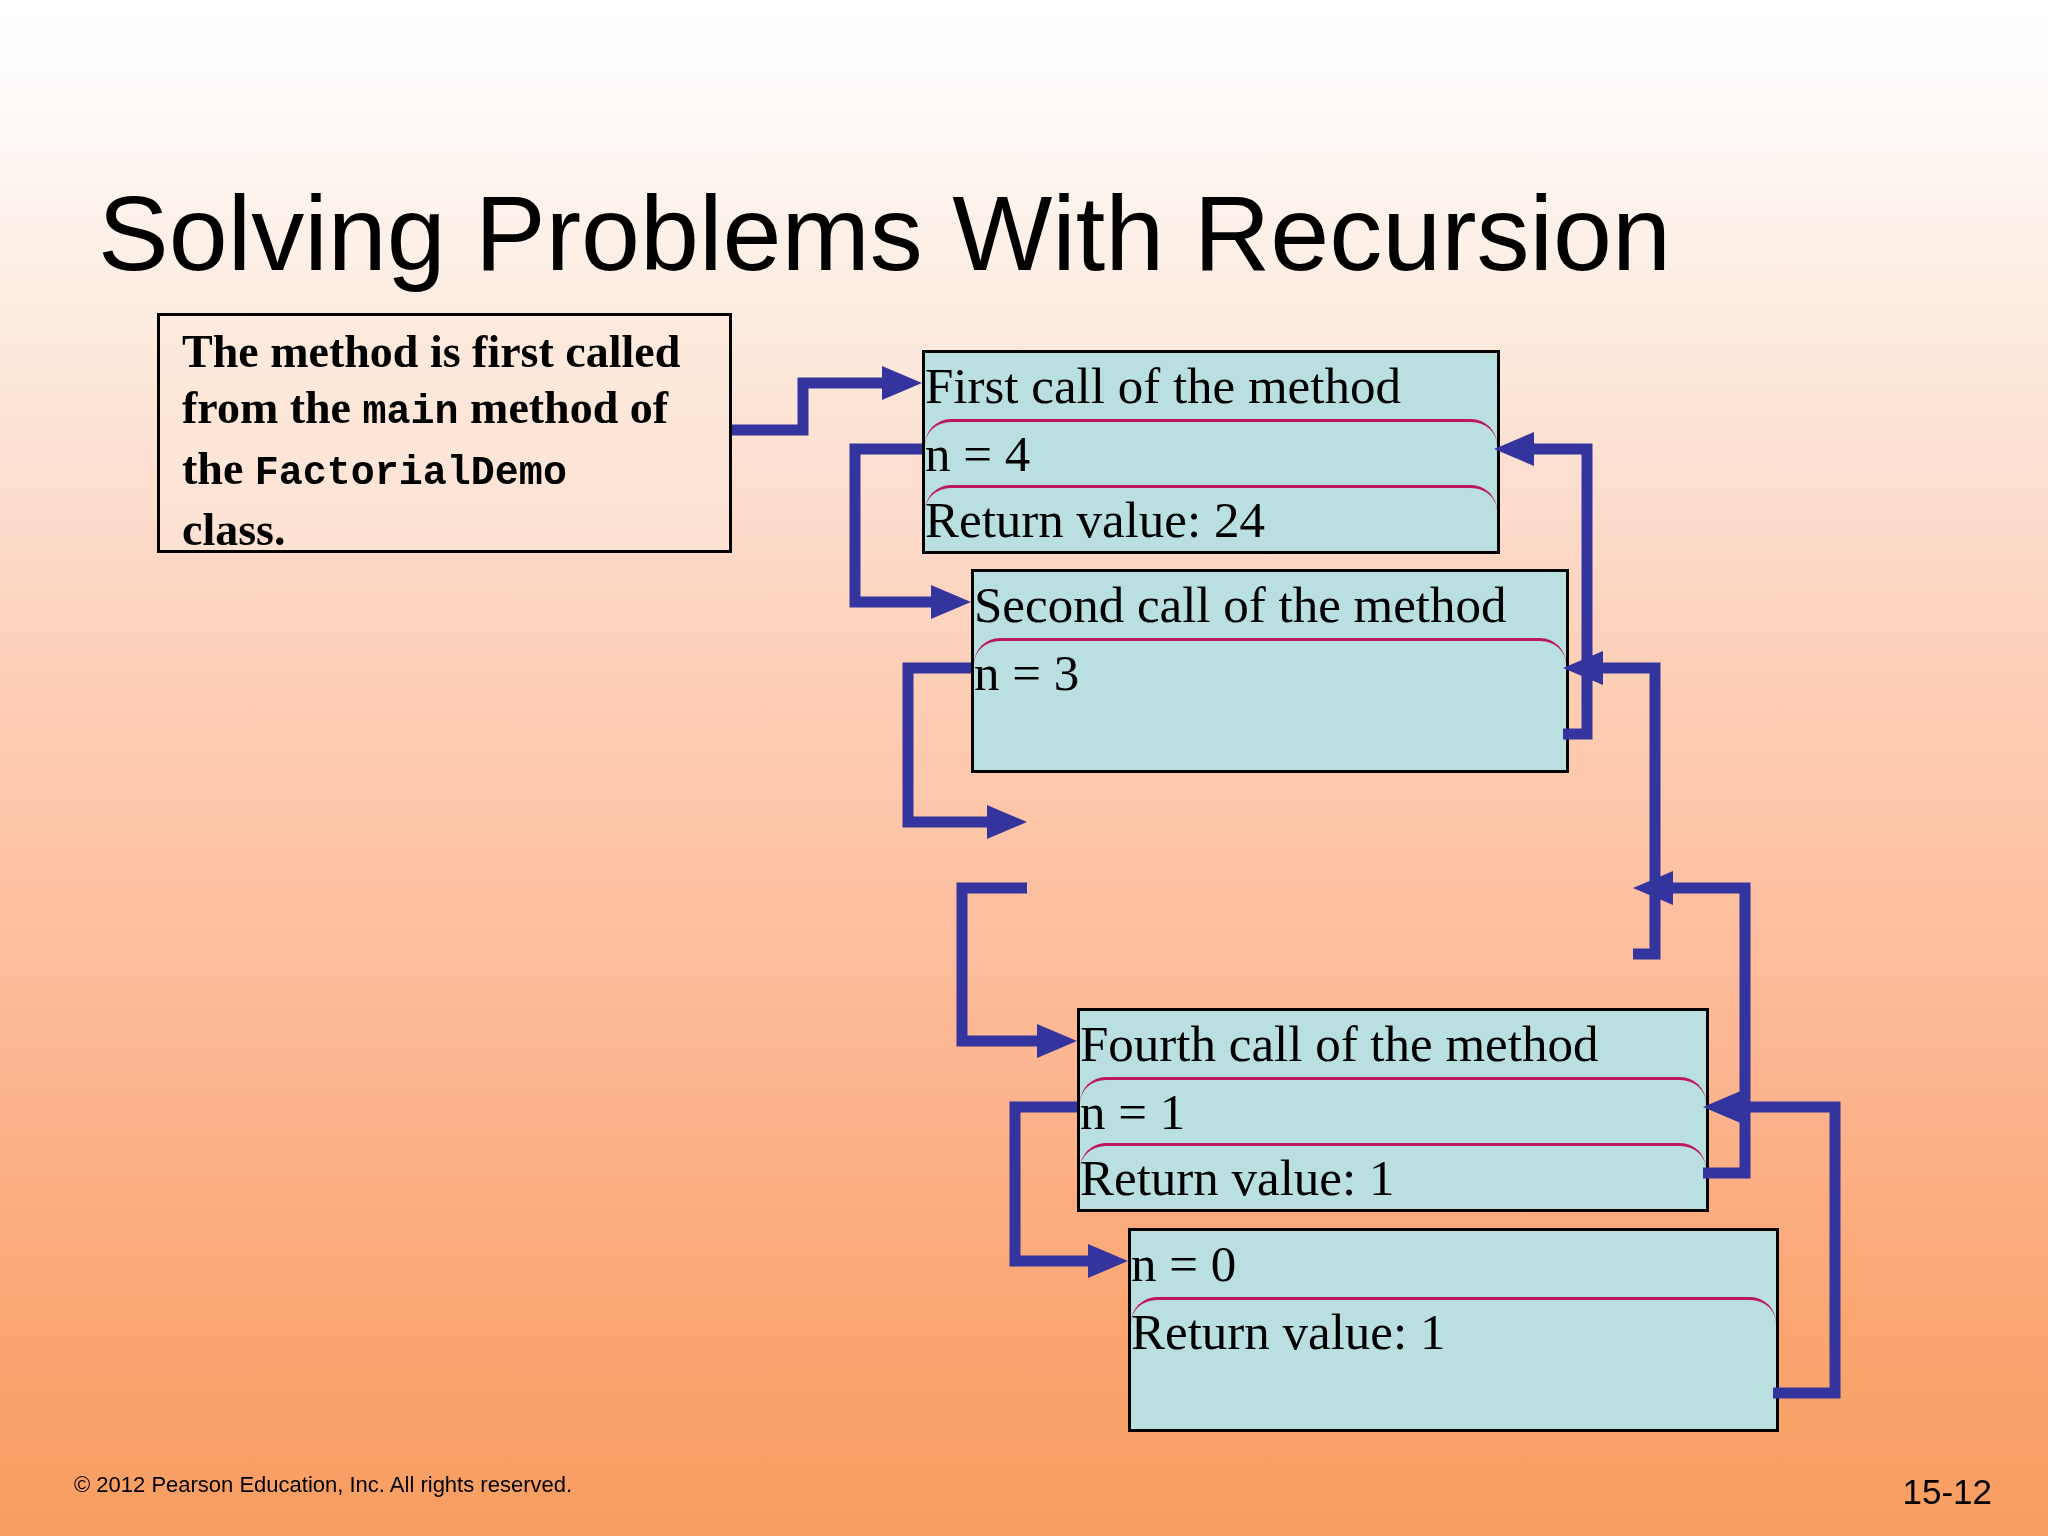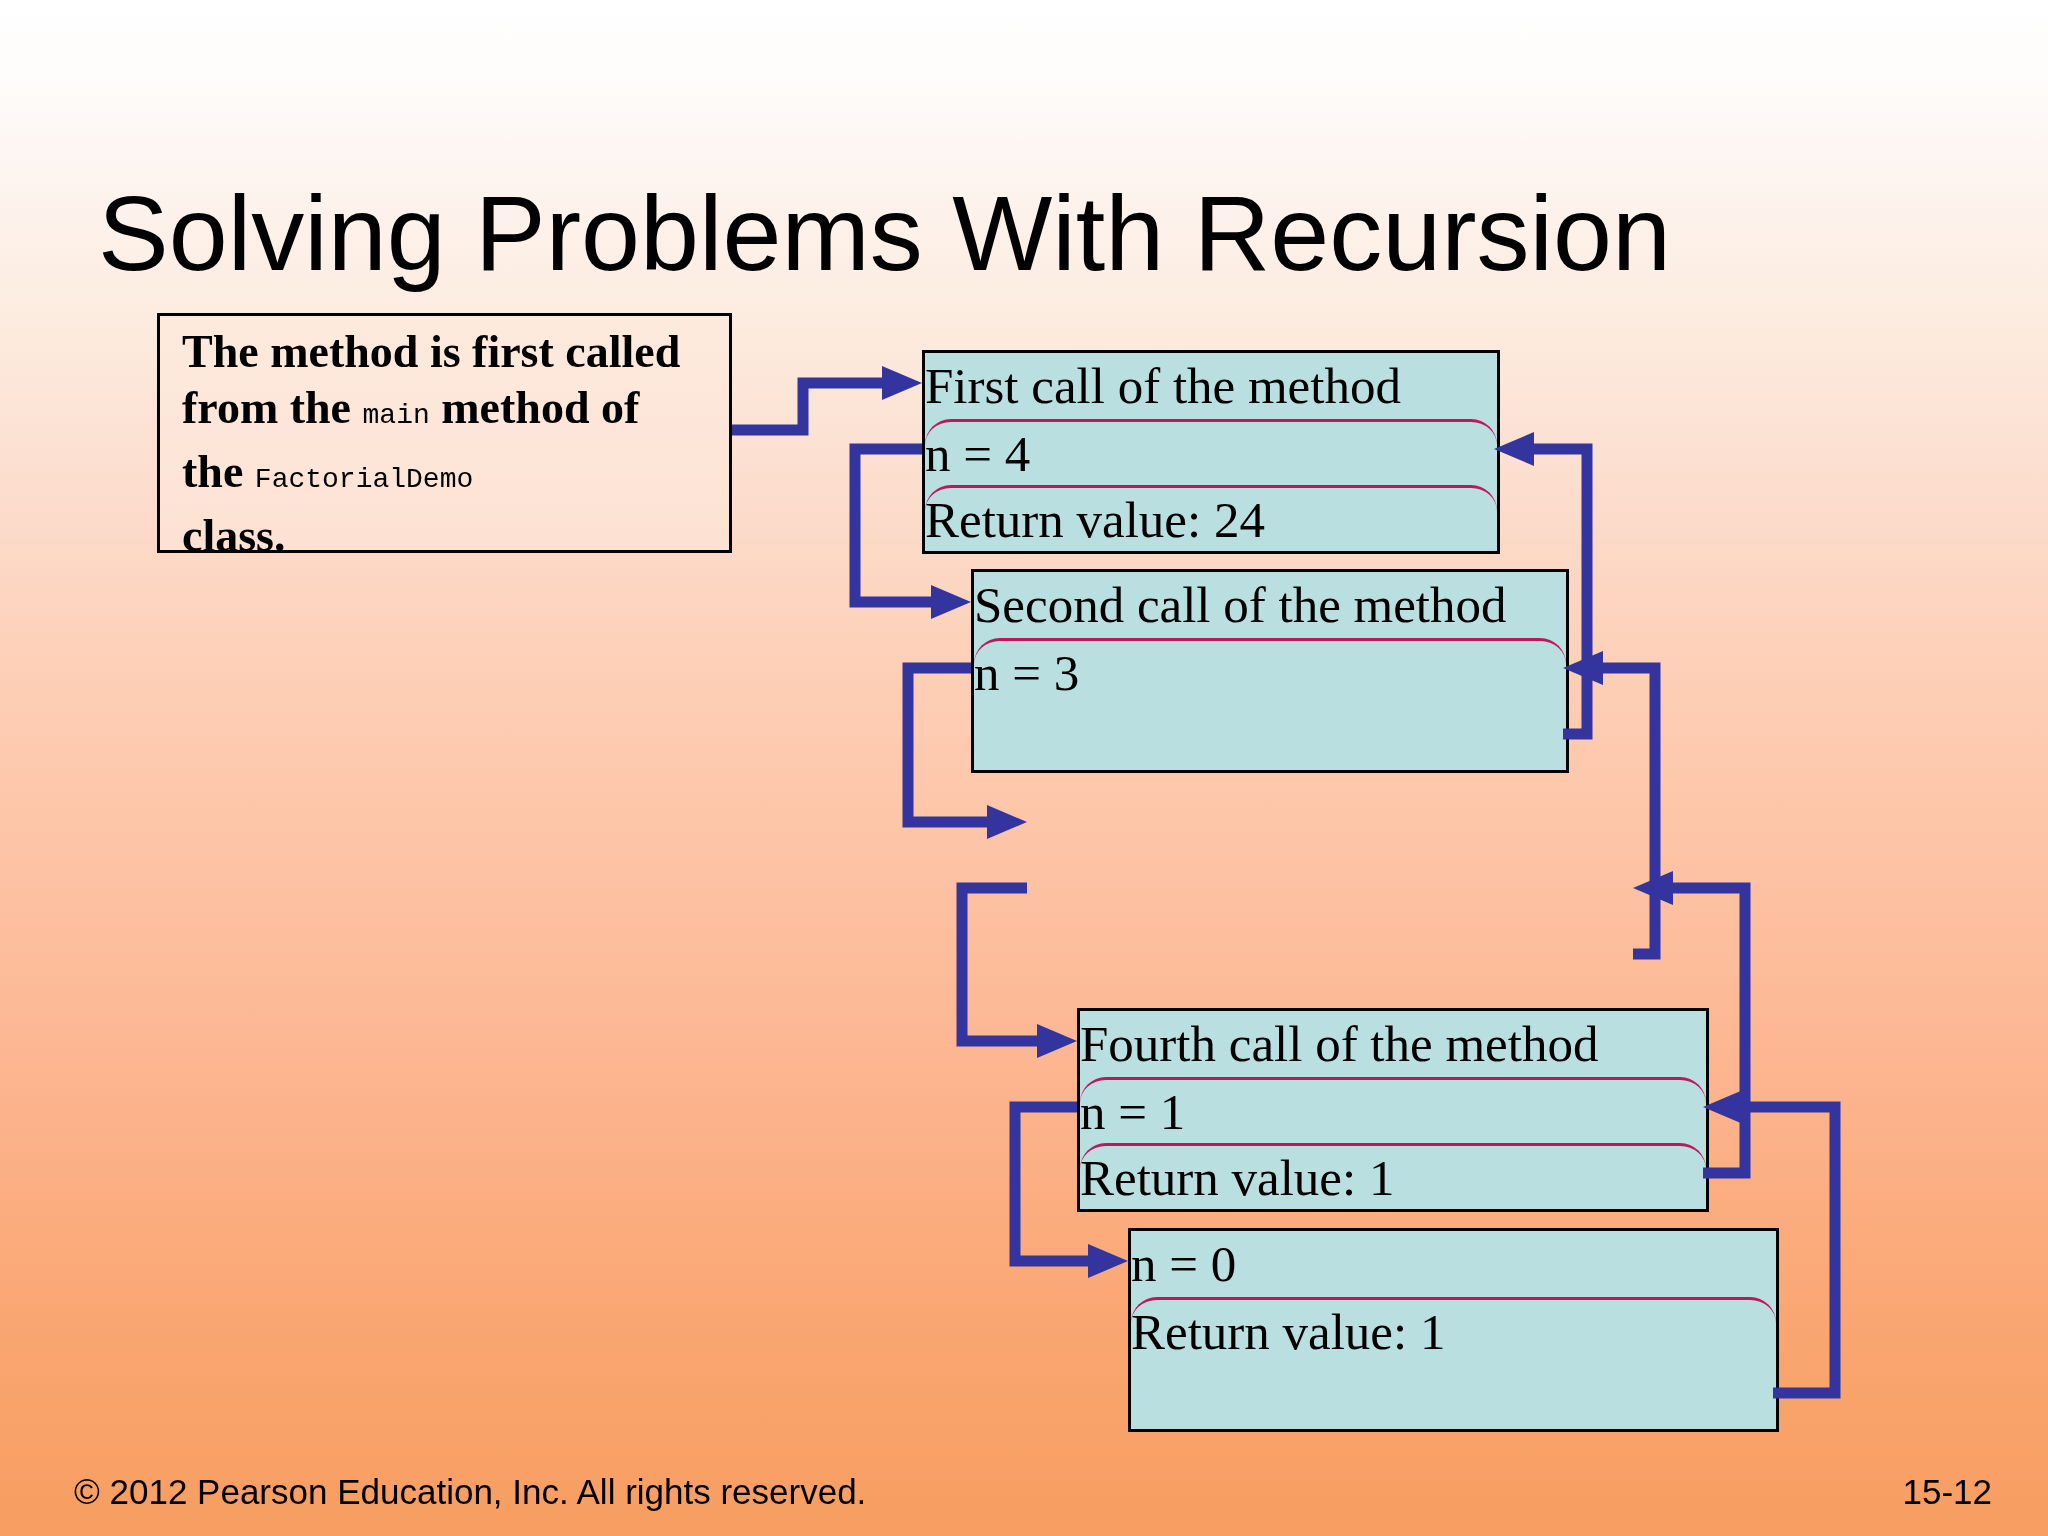--- a/index.html
+++ b/index.html
@@ -18,41 +18,41 @@
   }
   .callout{
     position:absolute;left:157px;top:313px;width:575px;height:240px;
     box-sizing:border-box;border:3px solid #000;
     background:rgba(253,233,221,0.55);
     padding:8px 16px 0 22px;
     font-family:"Liberation Serif",serif;font-weight:bold;font-size:46px;
     color:#000;
   }
   .callout .line{line-height:56px;white-space:nowrap;}
-  .callout .mono{font-family:"Liberation Mono",monospace;font-weight:normal;font-size:28px;}
+  .callout .mono{font-family:"Liberation Mono",monospace;font-weight:bold;font-size:40px;}
   .box{
     position:absolute;background:var(--boxfill,#b9dfe1);
     border:3px solid #000;
   }
   .box .row{
     height:66px;box-sizing:border-box;display:flex;align-items:center;
     padding-left:0;font-family:"Liberation Serif",serif;font-size:51px;color:#000;
     white-space:nowrap;
   }
   .box .row + .row{border-top:3px solid #be185d;border-radius:26px;}
   .b1{left:922px; top:350px; width:572px;height:198px;}
   .b2{left:971px; top:569px; width:592px;height:198px;}
   .b3{left:1027px;top:789px; width:606px;height:198px;}
   .b4{left:1077px;top:1008px;width:626px;height:198px;}
   .b5{left:1128px;top:1228px;width:645px;height:198px;}
   .arrows{position:absolute;left:0;top:0;width:2048px;height:1536px;pointer-events:none;}
   .arrow-line{stroke:var(--arrow,#34349e);stroke-width:11;fill:none;stroke-linejoin:miter;}
   .arrow-head{fill:var(--arrow,#34349e);stroke:none;}
   .footer-left{
-    position:absolute;left:74px;top:1472px;font-size:35px;color:#000;
+    position:absolute;left:74px;top:1472px;font-size:22px;color:#000;
     font-family:"Liberation Sans",sans-serif;
   }
   .footer-right{
     position:absolute;right:56px;top:1472px;font-size:35px;color:#000;
     font-family:"Liberation Sans",sans-serif;
     margin-left:28px;
   }
 </style>
 </head>
 <body>

